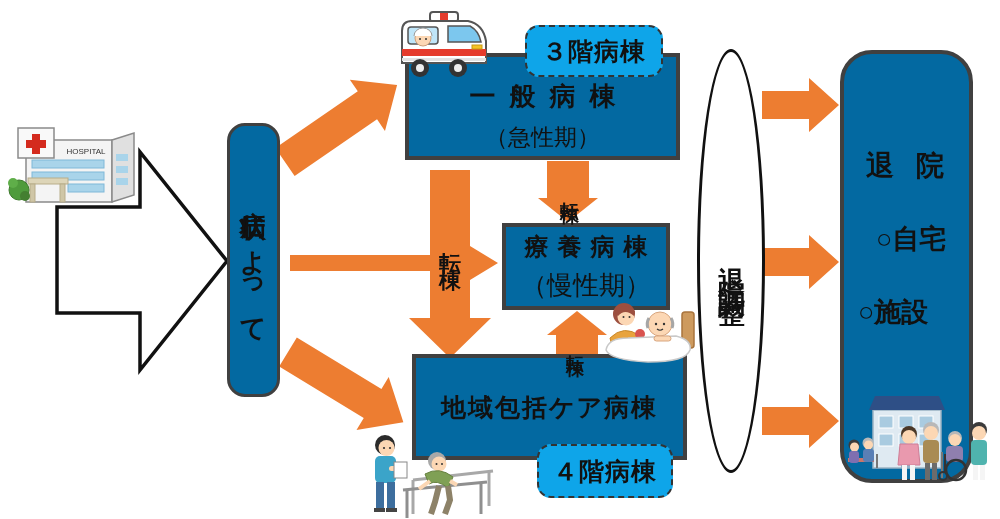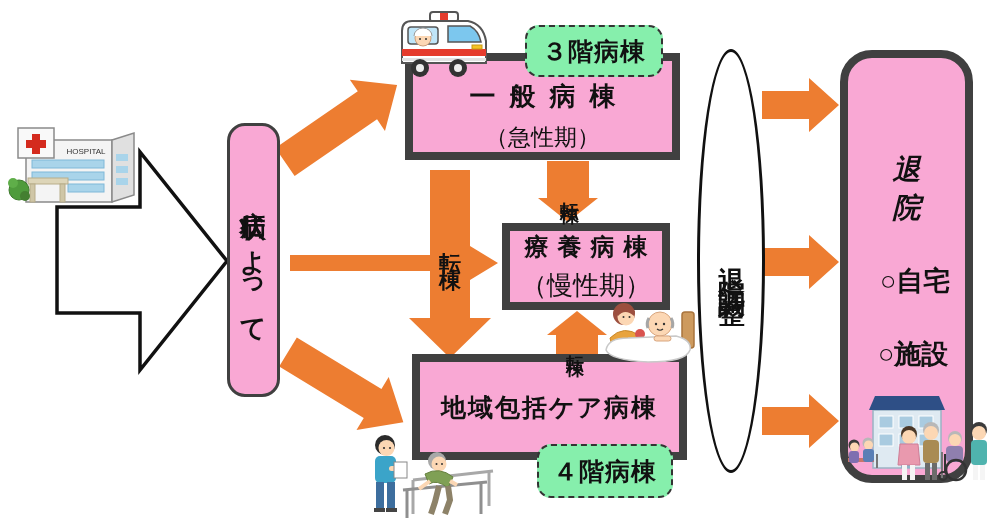--- a/index.html
+++ b/index.html
@@ -2,23 +2,23 @@
 <html><head>
 <meta charset="utf-8">
 <style>
   html,body{margin:0;padding:0;background:#fff;}
   .stage{
     position:relative;width:1000px;height:519px;background:#fff;overflow:hidden;
     font-family:"Liberation Sans",sans-serif;color:#111;
   }
   .layer{position:absolute;left:0;top:0;width:1000px;height:519px;}
   .abs{position:absolute;box-sizing:border-box;}
-  .box{background:#f9a8d4;border:8px solid #404040;}
+  .box{background:#0369a1;border:4px solid #404040;}
   .badge{
-    background:#86efac;border:2px dashed #333;border-radius:14px;
+    background:#0ea5e9;border:2px dashed #333;border-radius:14px;
     display:grid;place-items:center;font-size:25px;font-weight:bold;letter-spacing:1px;
   }
   .wardbox{display:flex;flex-direction:column;align-items:center;justify-content:center;text-align:center;}
   .ward-title{font-weight:bold;}
   .ward-phase{font-weight:normal;}
   .vtext{writing-mode:vertical-rl;text-orientation:upright;font-weight:bold;line-height:1;}
   .vcenter{display:grid;place-items:center;}
   .transfer{font-size:19px;}
   svg{display:block;}
   .z1{z-index:1}.z2{z-index:2}.z3{z-index:3}.z4{z-index:4}
@@ -83,23 +83,23 @@
 
   <div class="abs box z2 wardbox" style="left:412px;top:354px;width:275px;height:106px;">
     <div class="ward-title" style="font-size:25px;letter-spacing:2px;">地域包括ケア病棟</div>
   </div>
 
   <div class="abs z2 vcenter" style="left:697px;top:49px;width:68px;height:424px;background:#fff;border:3.5px solid #111;border-radius:50%;">
     <span class="vtext" style="font-size:27px;letter-spacing:11px;padding-top:11px;">退院調整</span>
   </div>
 
   <div class="abs box z2" style="left:840px;top:50px;width:133px;height:433px;border-radius:32px;">
-    <div style="font-size:28px;font-weight:bold;letter-spacing:22px;padding-left:22px;text-align:center;margin-top:93px;font-style:italic;">退院</div>
+    <div style="font-size:28px;font-weight:bold;letter-spacing:22px;padding-left:22px;margin-top:93px;">退院</div>
     <div style="font-size:27px;font-weight:bold;margin-top:36px;padding-left:32px;">○自宅</div>
-    <div style="font-size:27px;font-weight:bold;margin-top:37px;padding-left:30px;">○施設</div>
+    <div style="font-size:27px;font-weight:bold;margin-top:37px;padding-left:14px;">○施設</div>
   </div>
 
   <div class="abs badge z3" style="left:525px;top:25px;width:138px;height:52px;">
     <span>３階病棟</span>
   </div>
   <div class="abs badge z3" style="left:537px;top:444px;width:136px;height:54px;">
     <span>４階病棟</span>
   </div>
 
 

